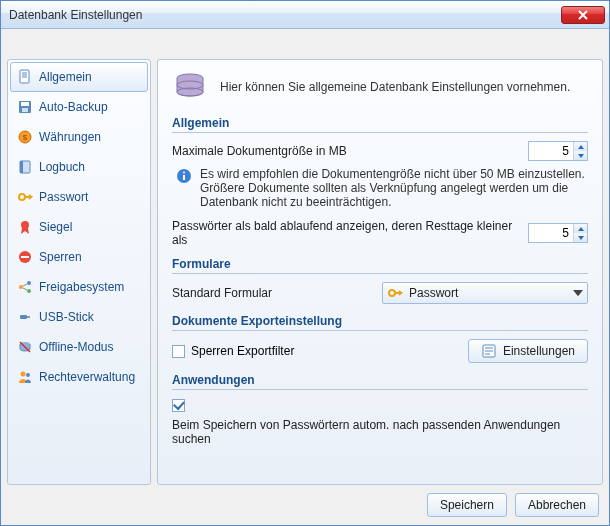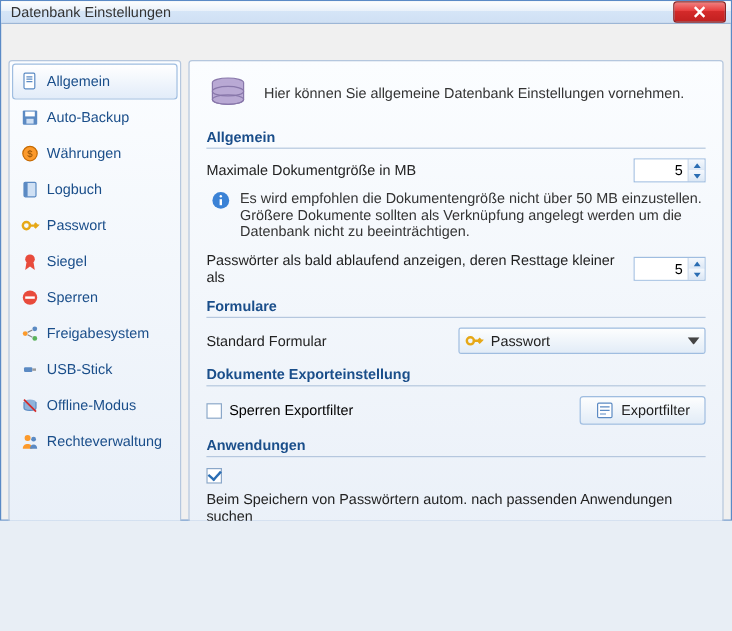--- a/index.html
+++ b/index.html
@@ -4,21 +4,21 @@
 <style>
 * { box-sizing: border-box; }
 body {
   margin: 0;
   font-family: "Segoe UI", Tahoma, sans-serif;
   font-size: 12px;
   background: #e8eef5;
 }
 .window {
   width: 610px;
-  height: 434px;
+  height: 526px;
   display: flex;
   flex-direction: column;
   background: #f0f0f0;
   border: 1px solid #5a8ac6;
 }
 .titlebar {
   height: 28px;
   background: linear-gradient(to bottom, #fdfefe 0%, #e9f1fa 45%, #d5e5f7 46%, #cfe0f4 100%);
   display: flex;
   align-items: center;
@@ -355,21 +355,21 @@
             <div class="checkbox"></div>
             <span>Sperren Exportfilter</span>
           </div>
           <div class="btn">
             <span style="width:16px;height:16px;display:flex;align-items:center;justify-content:center;">
               <svg viewBox="0 0 16 16">
                   <rect x="2" y="2" width="12" height="12" rx="1" fill="#fff" stroke="#5b8ac3"></rect>
                   <path d="M4 5h8M4 8h8M4 11h5" stroke="#5b8ac3"></path>
                 </svg>
             </span>
-            <span>Exportfilter</span>
+            <span>Einstellungen</span>
           </div>
         </div>
 
         <div class="section-title">Anwendungen</div>
 
         <div class="checkbox-row">
           <div class="checkbox checked"></div>
           <span>Beim Speichern von Passwörtern autom. nach passenden Anwendungen suchen</span>
         </div>
 

